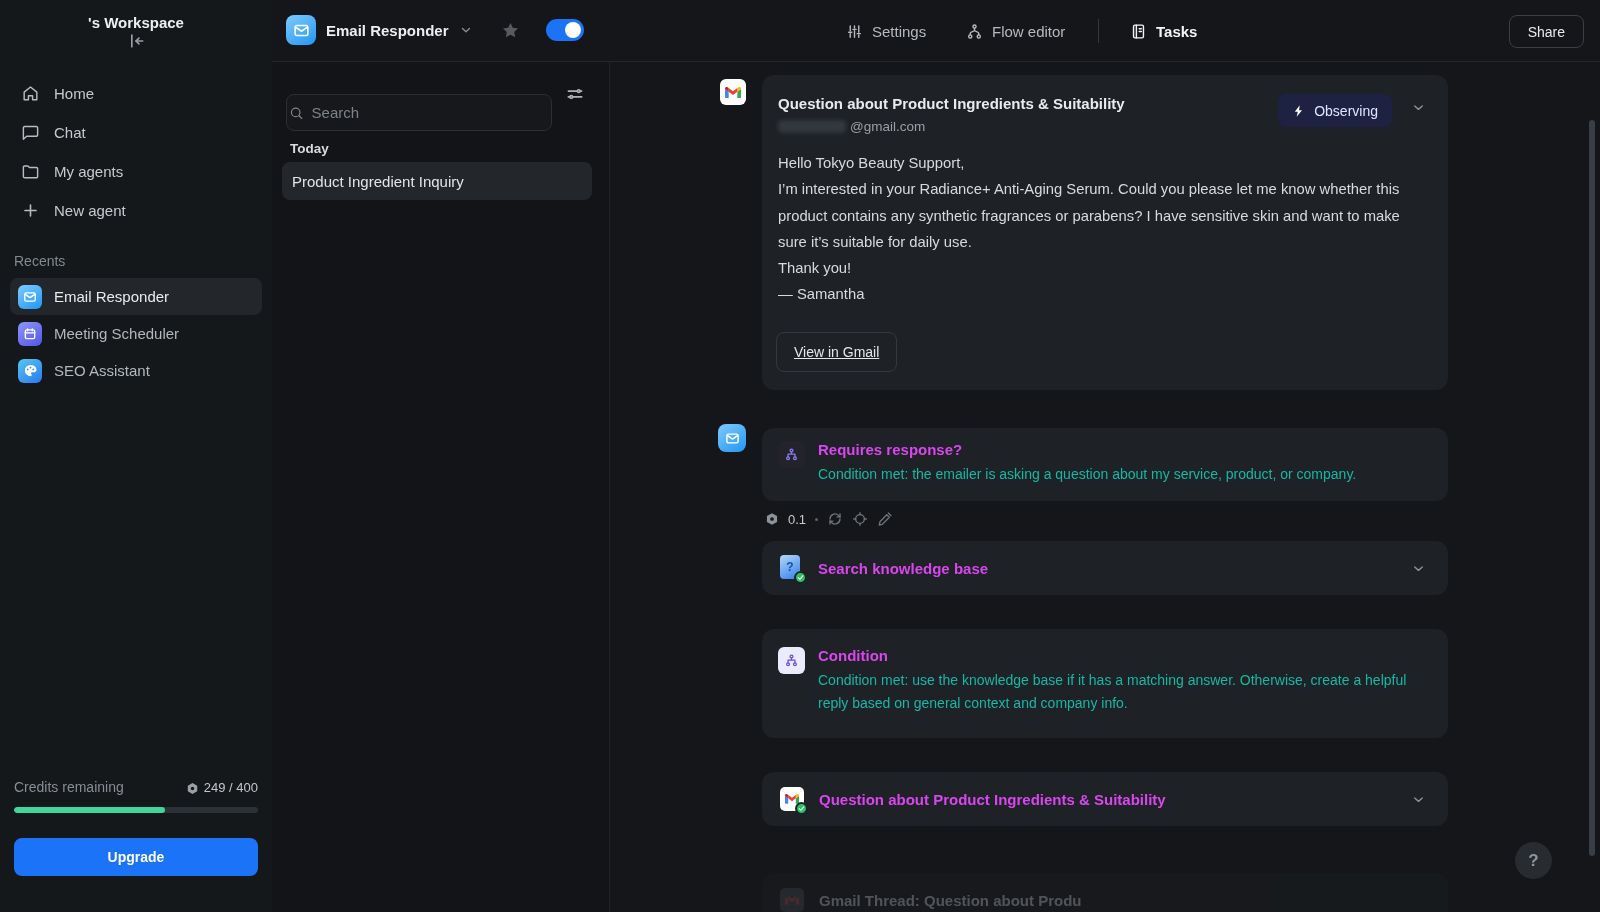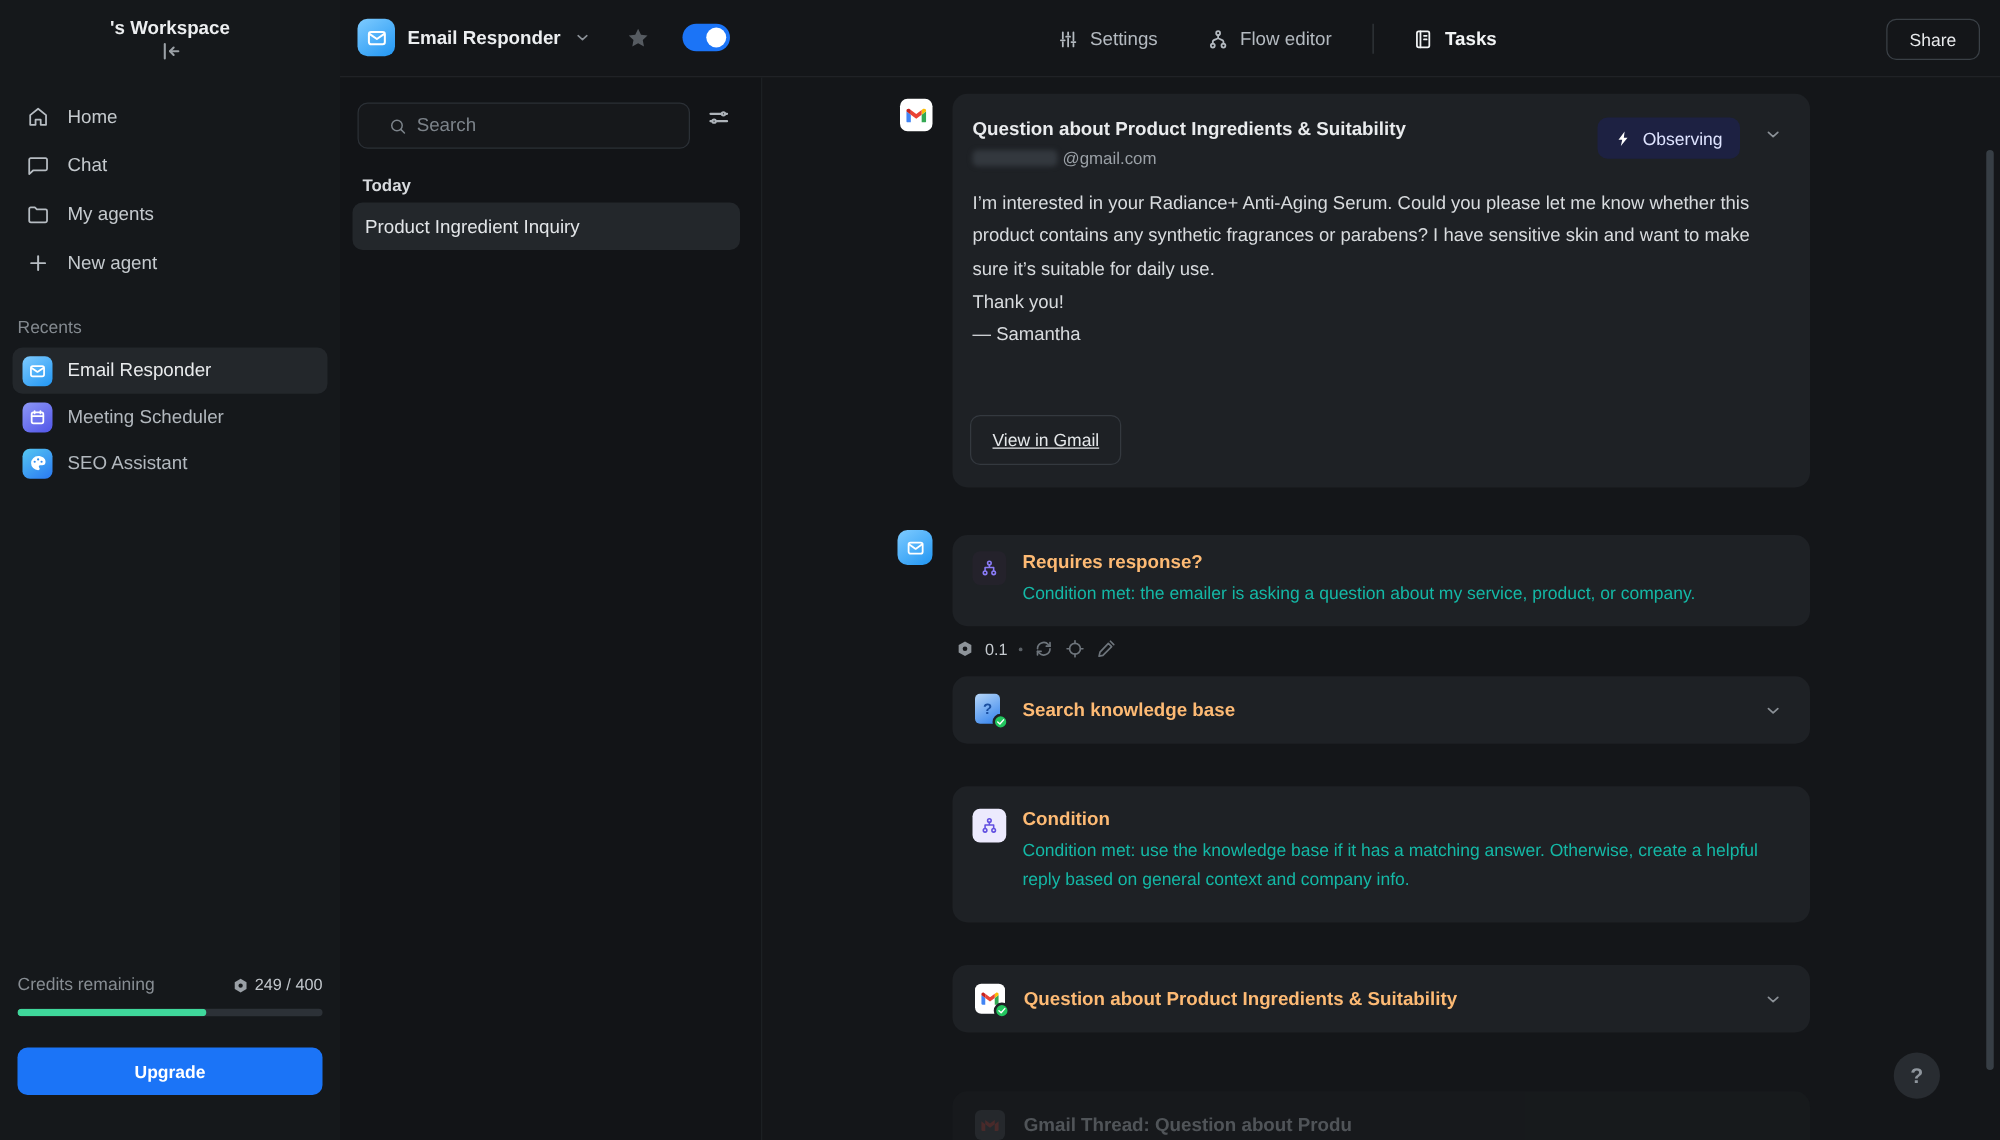--- a/index.html
+++ b/index.html
@@ -39,21 +39,21 @@
   .star { color:#565b61; margin-left:18px; display:flex; cursor:pointer; }
   .switch { margin-left:16px; width:38px; height:22px; border-radius:11px; background:#1b74f7; position:relative; cursor:pointer; }
   .switch .knob { position:absolute; right:3px; top:3px; width:16px; height:16px; border-radius:50%; background:#fff; }
   .topnav-item { position:absolute; top:16px; display:flex; align-items:center; gap:9px; color:#b4bac0; font-size:15px; height:30px; cursor:pointer; }
   .topnav-item.active { color:#f2f4f5; font-weight:700; }
   .top-divider { position:absolute; left:826px; top:19px; width:1px; height:24px; background:#33383d; }
   .share-btn { position:absolute; right:16px; top:15px; height:33px; padding:0 18px; border:1px solid #3a4046; border-radius:8px; background:transparent; color:#e8eaec; font-size:14px; display:flex; align-items:center; cursor:pointer; }
 
   
   .panel2 { position:absolute; left:272px; top:62px; width:338px; height:850px; background:#121417; border-right:1px solid #202428; }
-  .search-box { position:absolute; left:14px; top:20px; width:266px; height:37px; border:1px solid #2b3036; border-radius:8px; background:#16181b; display:flex; align-items:center; padding:0 24px; gap:8px; }
+  .search-box { position:absolute; left:14px; top:32px; width:266px; height:37px; border:1px solid #2b3036; border-radius:8px; background:#16181b; display:flex; align-items:center; padding:0 2px; gap:8px; }
   .search-box input { background:transparent; border:none; outline:none; color:#dfe2e5; font-size:15px; width:100%; font-family:"Liberation Sans",sans-serif; }
   .search-box input::placeholder { color:#7c838a; }
   .filter-btn { position:absolute; left:293px; top:22px; color:#aeb4ba; cursor:pointer; }
   .group-label { position:absolute; left:18px; top:79px; font-size:13.5px; font-weight:700; color:#d8dbde; }
   .task-item { position:absolute; left:10px; top:100px; width:310px; height:38px; background:#23272b; border-radius:8px; display:flex; align-items:center; padding:0 10px; font-size:15px; color:#e2e5e8; cursor:pointer; }
 
   
   .main { position:absolute; left:610px; top:62px; width:990px; height:850px; background:#141619; }
   .card { position:absolute; background:#1e2125; border-radius:12px; }
   .row-card { display:flex; align-items:center; padding:0 18px; cursor:pointer; }
@@ -64,21 +64,21 @@
   .sender-redact { width:68px; height:13px; border-radius:4px; background:#33383e; filter:blur(2px); }
   .sender-domain { color:#9aa0a6; font-size:13.5px; }
   .status-badge { position:absolute; right:56px; top:19px; height:33px; background:#1d2142; border-radius:8px; display:flex; align-items:center; gap:8px; padding:0 14px; cursor:pointer;margin-left:14px; }
   .status-badge span { color:#dfe4ff; font-size:14px; }
   .card-chevron { position:absolute; right:22px; top:27px; color:#8b9197; cursor:pointer; }
   .email-body { margin-top:16px; width:625px; font-size:14.8px; line-height:26.3px; color:#d8dbde; }
   .view-gmail { position:absolute; left:14px; bottom:18px; height:40px; padding:0 17px; border:1px solid #34393f; border-radius:8px; background:transparent; color:#e5e8ea; font-size:14px; text-decoration:underline; display:flex; align-items:center; cursor:pointer; }
   .step-icon { width:27px; height:27px; border-radius:6px; display:flex; align-items:center; justify-content:center; flex-shrink:0; }
   .cond-dark { background:#24222b; color:#8b7cf8; }
   .cond-light { background:#eceafd; color:#6250e0; }
-  .step-title { font-size:15px; font-weight:700; color:#fdba74; }
+  .step-title { font-size:15px; font-weight:700; color:#d946ef; }
   .step-desc { font-size:14px; color:#14b8a6; line-height:23px; margin-top:5px; }
   .meta-row { position:absolute; left:765px; top:511px; display:flex; align-items:center; gap:9px; color:#6e757c; }
   .meta-cost { color:#c6cbd0; font-size:13px; }
   .meta-dot { width:3px; height:3px; border-radius:50%; background:#5a6066; }
   .kb-icon { position:relative; width:24px; height:26px; flex-shrink:0; }
   .kb-doc { width:20px; height:24px; border-radius:4px; background:linear-gradient(150deg,#b7d7f8 0%,#2f80ed 100%); display:flex; align-items:center; justify-content:center; color:#1b4fa0; font-size:12px; font-weight:700; }
   .badge-check { position:absolute; right:-3px; bottom:-3px; width:13px; height:13px; border-radius:50%; background:#22c55e; border:2px solid #1e2125; display:flex; align-items:center; justify-content:center; }
   .gmail-chip { position:relative; width:25px; height:25px; flex-shrink:0; }
   .gmail-chip .chipbg { width:24px; height:24px; border-radius:5px; background:#fff; display:flex; align-items:center; justify-content:center; }
   .partial { opacity:.45; }
@@ -285,20 +285,21 @@
           <path fill="#fff" d="M13.2 2 4.8 13.4h5.1L8 22l9.2-11.4h-5.1z"></path>
         </svg>
       <span>Observing</span>
     </div>
     <div class="card-chevron" style="top:25px;">
         <svg width="15" height="15" viewBox="0 0 24 24" fill="none" stroke="currentColor" stroke-width="2.2" stroke-linecap="round" stroke-linejoin="round">
           <path d="M6 9.5 12 15l6-5.5"></path>
         </svg>
       </div>
     <div class="email-body">
+      <div>Hello Tokyo Beauty Support,</div>
       <div>I’m interested in your Radiance+ Anti-Aging Serum. Could you please let me know whether this product contains any synthetic fragrances or parabens? I have sensitive skin and want to make sure it’s suitable for daily use.</div>
       <div>Thank you!</div>
       <div>— Samantha</div>
     </div>
     <button class="view-gmail">View in Gmail</button>
   </div>
 
   <div class="step-avatar av-mail" style="left:108px; top:362px;">
     <svg width="15" height="15" viewBox="0 0 24 24" fill="none" stroke="#fff" stroke-width="2.3" stroke-linecap="round" stroke-linejoin="round">
         <rect x="3" y="5" width="18" height="14" rx="2.5"></rect>

